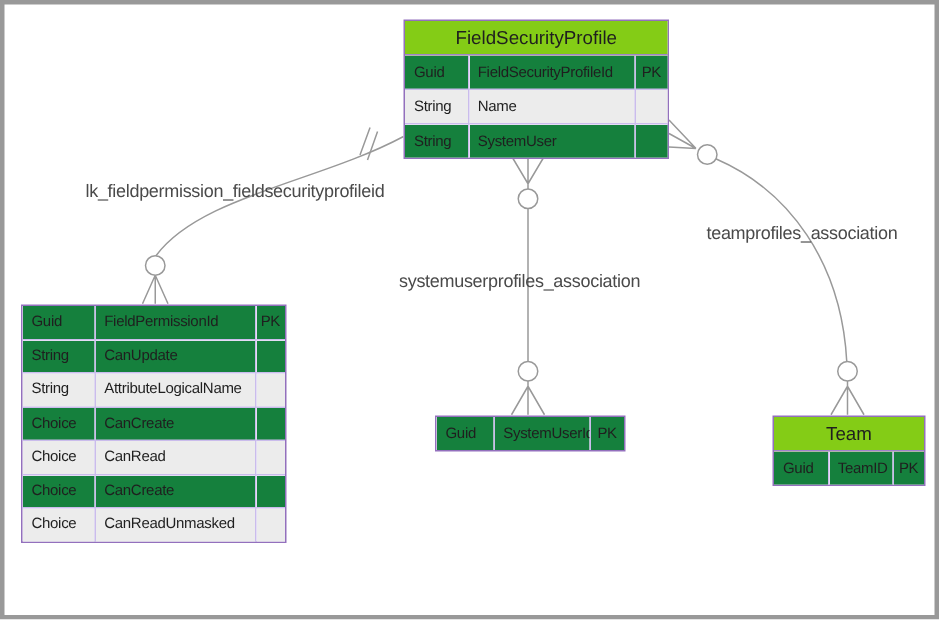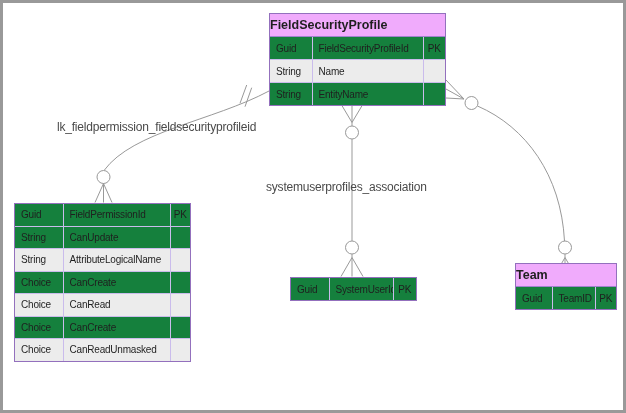--- a/index.html
+++ b/index.html
@@ -12,22 +12,22 @@
   svg.connectors path, svg.connectors line{stroke:#999999;stroke-width:1;fill:none;}
   svg.connectors circle{stroke:#999999;stroke-width:1;fill:#ffffff;}
   .rel-label{
     position:absolute;font-size:12px;color:#4a4a4a;white-space:nowrap;
     letter-spacing:-0.2px;
   }
   .entity{
     position:absolute;border:1px solid #9370bd;background:#ffffff;
   }
   .entity .title{
-    height:22px;line-height:22px;text-align:left;background:#f0abfc;
-    border-bottom:1px solid #9f82cc;font-size:12.5px;color:#1f1f1f;font-weight:bold;
+    height:22px;line-height:22px;text-align:center;background:#84cc16;
+    border-bottom:1px solid #9f82cc;font-size:12.5px;color:#1f1f1f;
   }
   .entity table{
     border-collapse:collapse;table-layout:fixed;width:100%;
     font-size:10px;color:#1f1f1f;letter-spacing:-0.2px;
   }
   .entity td{
     border-right:1px solid #cabcec;border-bottom:1px solid #cabcec;
     padding:0 0 0 6px;white-space:nowrap;overflow:hidden;height:22px;
     background:#15803d;
   }
@@ -62,20 +62,21 @@
       <path d="M 461 96 L 443 77 M 461 96 L 443 86 M 461 96 L 443 95"></path>
       <circle cx="468.5" cy="100" r="6.5"></circle>
       <path d="M 474.5 103 C 523 124, 558 172, 561.5 238"></path>
       <circle cx="562" cy="244.5" r="6.5"></circle>
       <path d="M 562 251 L 562 254.5 M 562 254.5 L 551 273.5 M 562 254.5 L 562 273.5 M 562 254.5 L 573 273.5"></path>
     </g>
   </svg>
 
   <div class="rel-label" style="left:54px;top:117px">lk_fieldpermission_fieldsecurityprofileid</div>
   <div class="rel-label" style="left:263px;top:177px">systemuserprofiles_association</div>
+  <div class="rel-label" style="left:468px;top:145px">teamprofiles_association</div>
 
   <div class="entity fsp" style="left:266px;top:10px;width:175px">
     <div class="title">FieldSecurityProfile</div>
     <table>
       <colgroup>
           <col style="width:42px">
           <col style="width:111px">
           <col style="width:22px">
         </colgroup>
       <tbody>
@@ -84,21 +85,21 @@
             <td>FieldSecurityProfileId</td>
             <td>PK</td>
           </tr>
           <tr class="alt">
             <td>String</td>
             <td>Name</td>
             <td></td>
           </tr>
           <tr>
             <td>String</td>
-            <td>EntityName</td>
+            <td>SystemUser</td>
             <td></td>
           </tr>
         </tbody>
     </table>
   </div>
 
   <div class="entity fp" style="left:11px;top:200px;width:175px">
     <table>
       <colgroup>
           <col style="width:48px">
@@ -155,21 +156,21 @@
       <tbody>
           <tr>
             <td>Guid</td>
             <td>SystemUserId</td>
             <td>PK</td>
           </tr>
         </tbody>
     </table>
   </div>
 
-  <div class="entity team" style="left:512px;top:260px;width:100px">
+  <div class="entity team" style="left:512px;top:274px;width:100px">
     <div class="title">Team</div>
     <table>
       <colgroup>
           <col style="width:36px">
           <col style="width:43px">
           <col style="width:21px">
         </colgroup>
       <tbody>
           <tr>
             <td>Guid</td>

